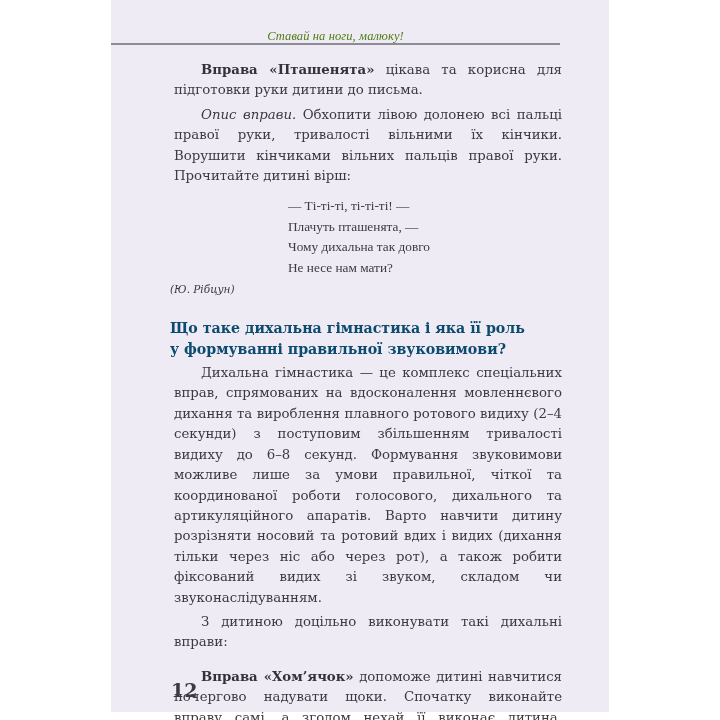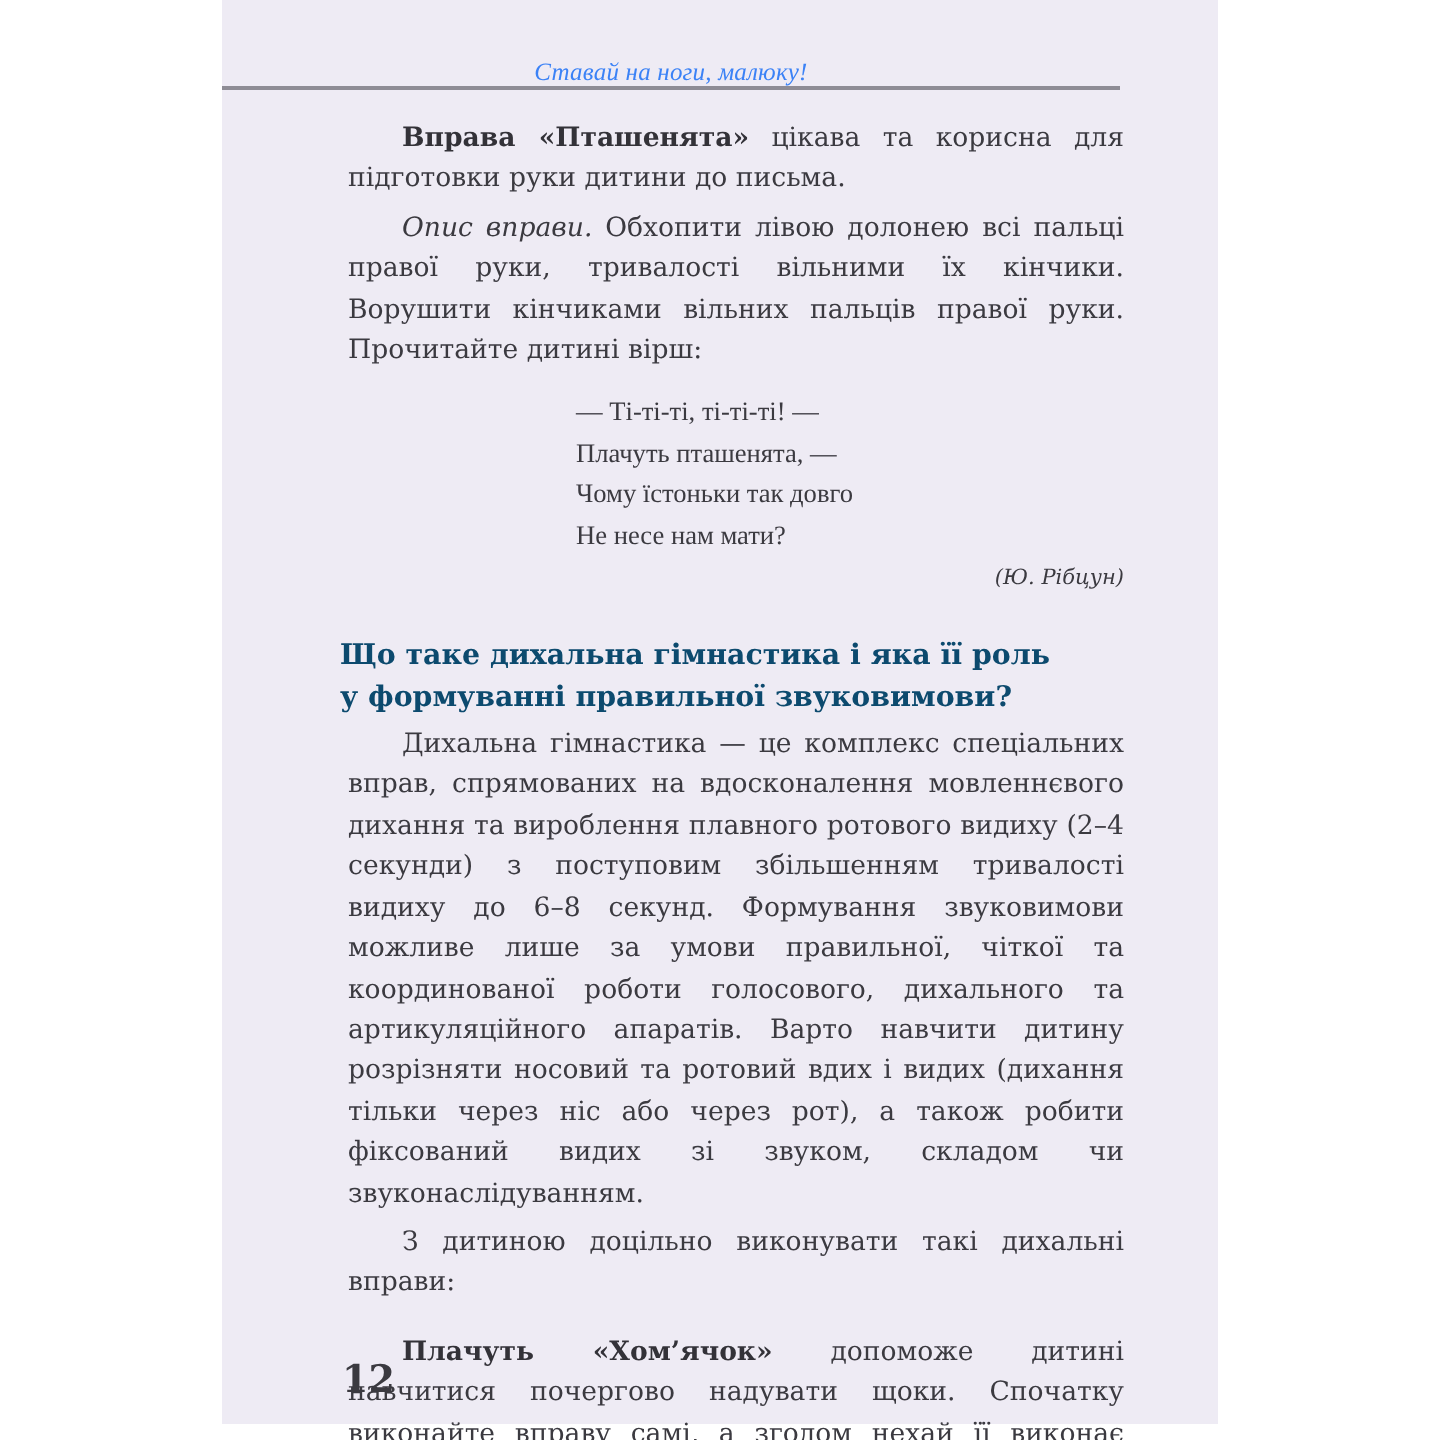--- a/index.html
+++ b/index.html
@@ -17,21 +17,21 @@
       background: #eeebf4;
     }
     .running-head {
       position: absolute;
       left: 111px; top: 29px;
       width: 449px;
       text-align: center;
       font-family: "Liberation Serif", serif;
       font-style: italic;
       font-size: 12.5px;
-      color: #3b82f6;
+      color: #4d7c0f;
       letter-spacing: 0.1px;
     }
     .head-rule {
       position: absolute;
       left: 111px; top: 43px;
       width: 449px; height: 1.5px;
       background: #8e8c95;
     }
     .body-text {
       position: absolute;
@@ -47,21 +47,21 @@
     .bold { font-weight: bold; color: #333238; }
     .ital { font-style: italic; }
     .poem {
       margin: 0 0 0 118px;
       padding: 0;
       list-style: none;
       text-align: left;
     }
     .poem li { margin: 0; font-family: Liberation Serif, serif; }
     .attrib {
-      text-align: right;
+      text-align: left;
       font-style: italic;
       font-size: 10.5px;
       padding-right: 4px;
       line-height: 22px;
     }
     .section-title {
       font-weight: bold;
       font-size: 14.2px;
       line-height: 20.5px;
       color: #0c4a6e;
@@ -85,30 +85,30 @@
 <div class="running-head">Ставай на ноги, малюку!</div>
 <div class="head-rule"></div>
 
 <div class="body-text">
   <p><span class="bold">Вправа «Пташенята»</span><span> цікава та корисна для підготовки руки дитини до письма.</span></p>
   <p><span class="ital">Опис вправи.</span><span> Обхопити лівою долонею всі пальці правої руки, тривалості вільними їх кінчики. Ворушити кінчиками вільних пальців правої руки. Прочитайте дитині вірш:</span></p>
   <div class="gap"></div>
   <ul class="poem">
     <li>— Ті-ті-ті, ті-ті-ті! —</li>
     <li>Плачуть пташенята, —</li>
-    <li>Чому їстоньки так довго</li>
+    <li>Чому дихальна так довго</li>
     <li>Не несе нам мати?</li>
   </ul>
   <div class="attrib">(Ю. Рібцун)</div>
   <div class="gap"></div>
   <div class="gap"></div>
   <div class="section-title">
     <div>Що таке дихальна гімнастика і яка її роль</div>
     <div>у формуванні правильної звуковимови?</div>
   </div>
   <p>Дихальна гімнастика — це комплекс спеціальних вправ, спрямованих на вдосконалення мовленнєвого дихання та вироблення плавного ротового видиху (2–4 секунди) з поступовим збільшенням тривалості видиху до 6–8 секунд. Формування звуковимови можливе лише за умови правильної, чіткої та координованої роботи голосового, дихального та артикуляційного апаратів. Варто навчити дитину розрізняти носовий та ротовий вдих і видих (дихання тільки через ніс або через рот), а також робити фіксований видих зі звуком, складом чи звуконаслідуванням.</p>
   <p>З дитиною доцільно виконувати такі дихальні вправи:</p>
   <div class="gap"></div>
-  <p><span class="bold">Плачуть «Хом’ячок»</span><span> допоможе дитині навчитися почергово надувати щоки. Спочатку виконайте вправу самі, а згодом нехай її виконає дитина. Загадайте дитині загадку:</span></p>
+  <p><span class="bold">Вправа «Хом’ячок»</span><span> допоможе дитині навчитися почергово надувати щоки. Спочатку виконайте вправу самі, а згодом нехай її виконає дитина. Загадайте дитині загадку:</span></p>
 
 </div>
 
 <div class="page-number">12</div>
 
 </body></html>

